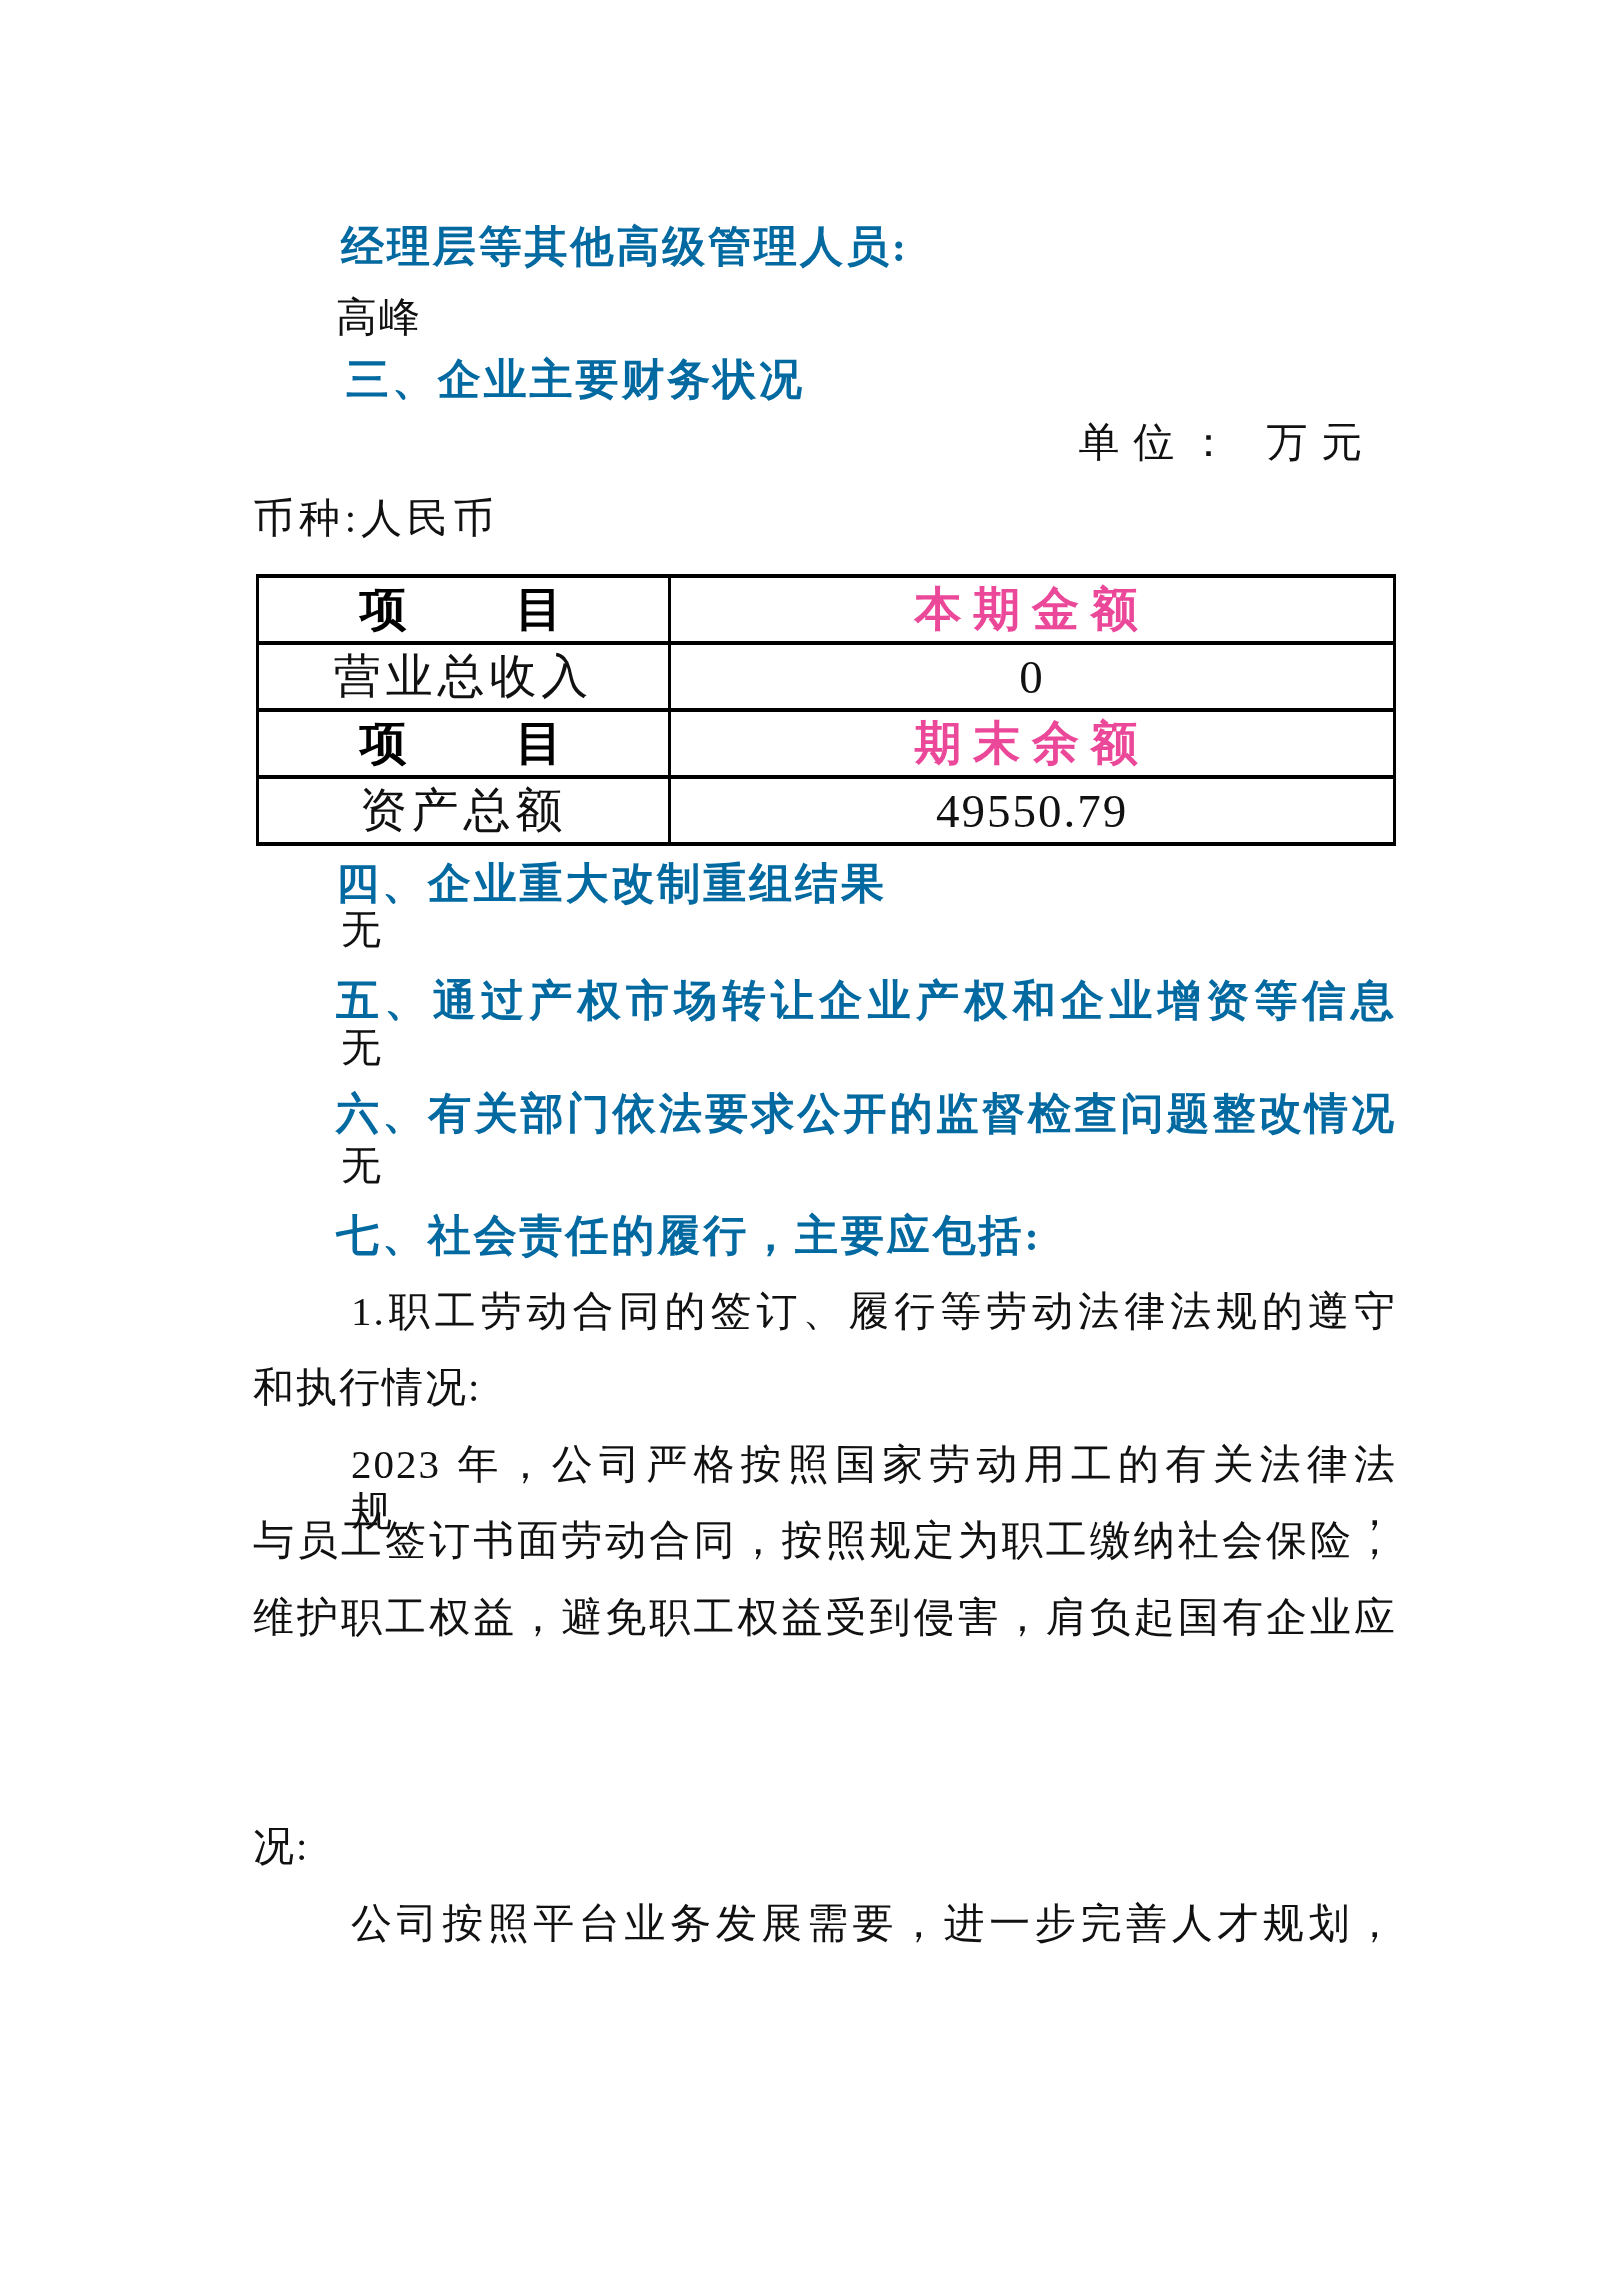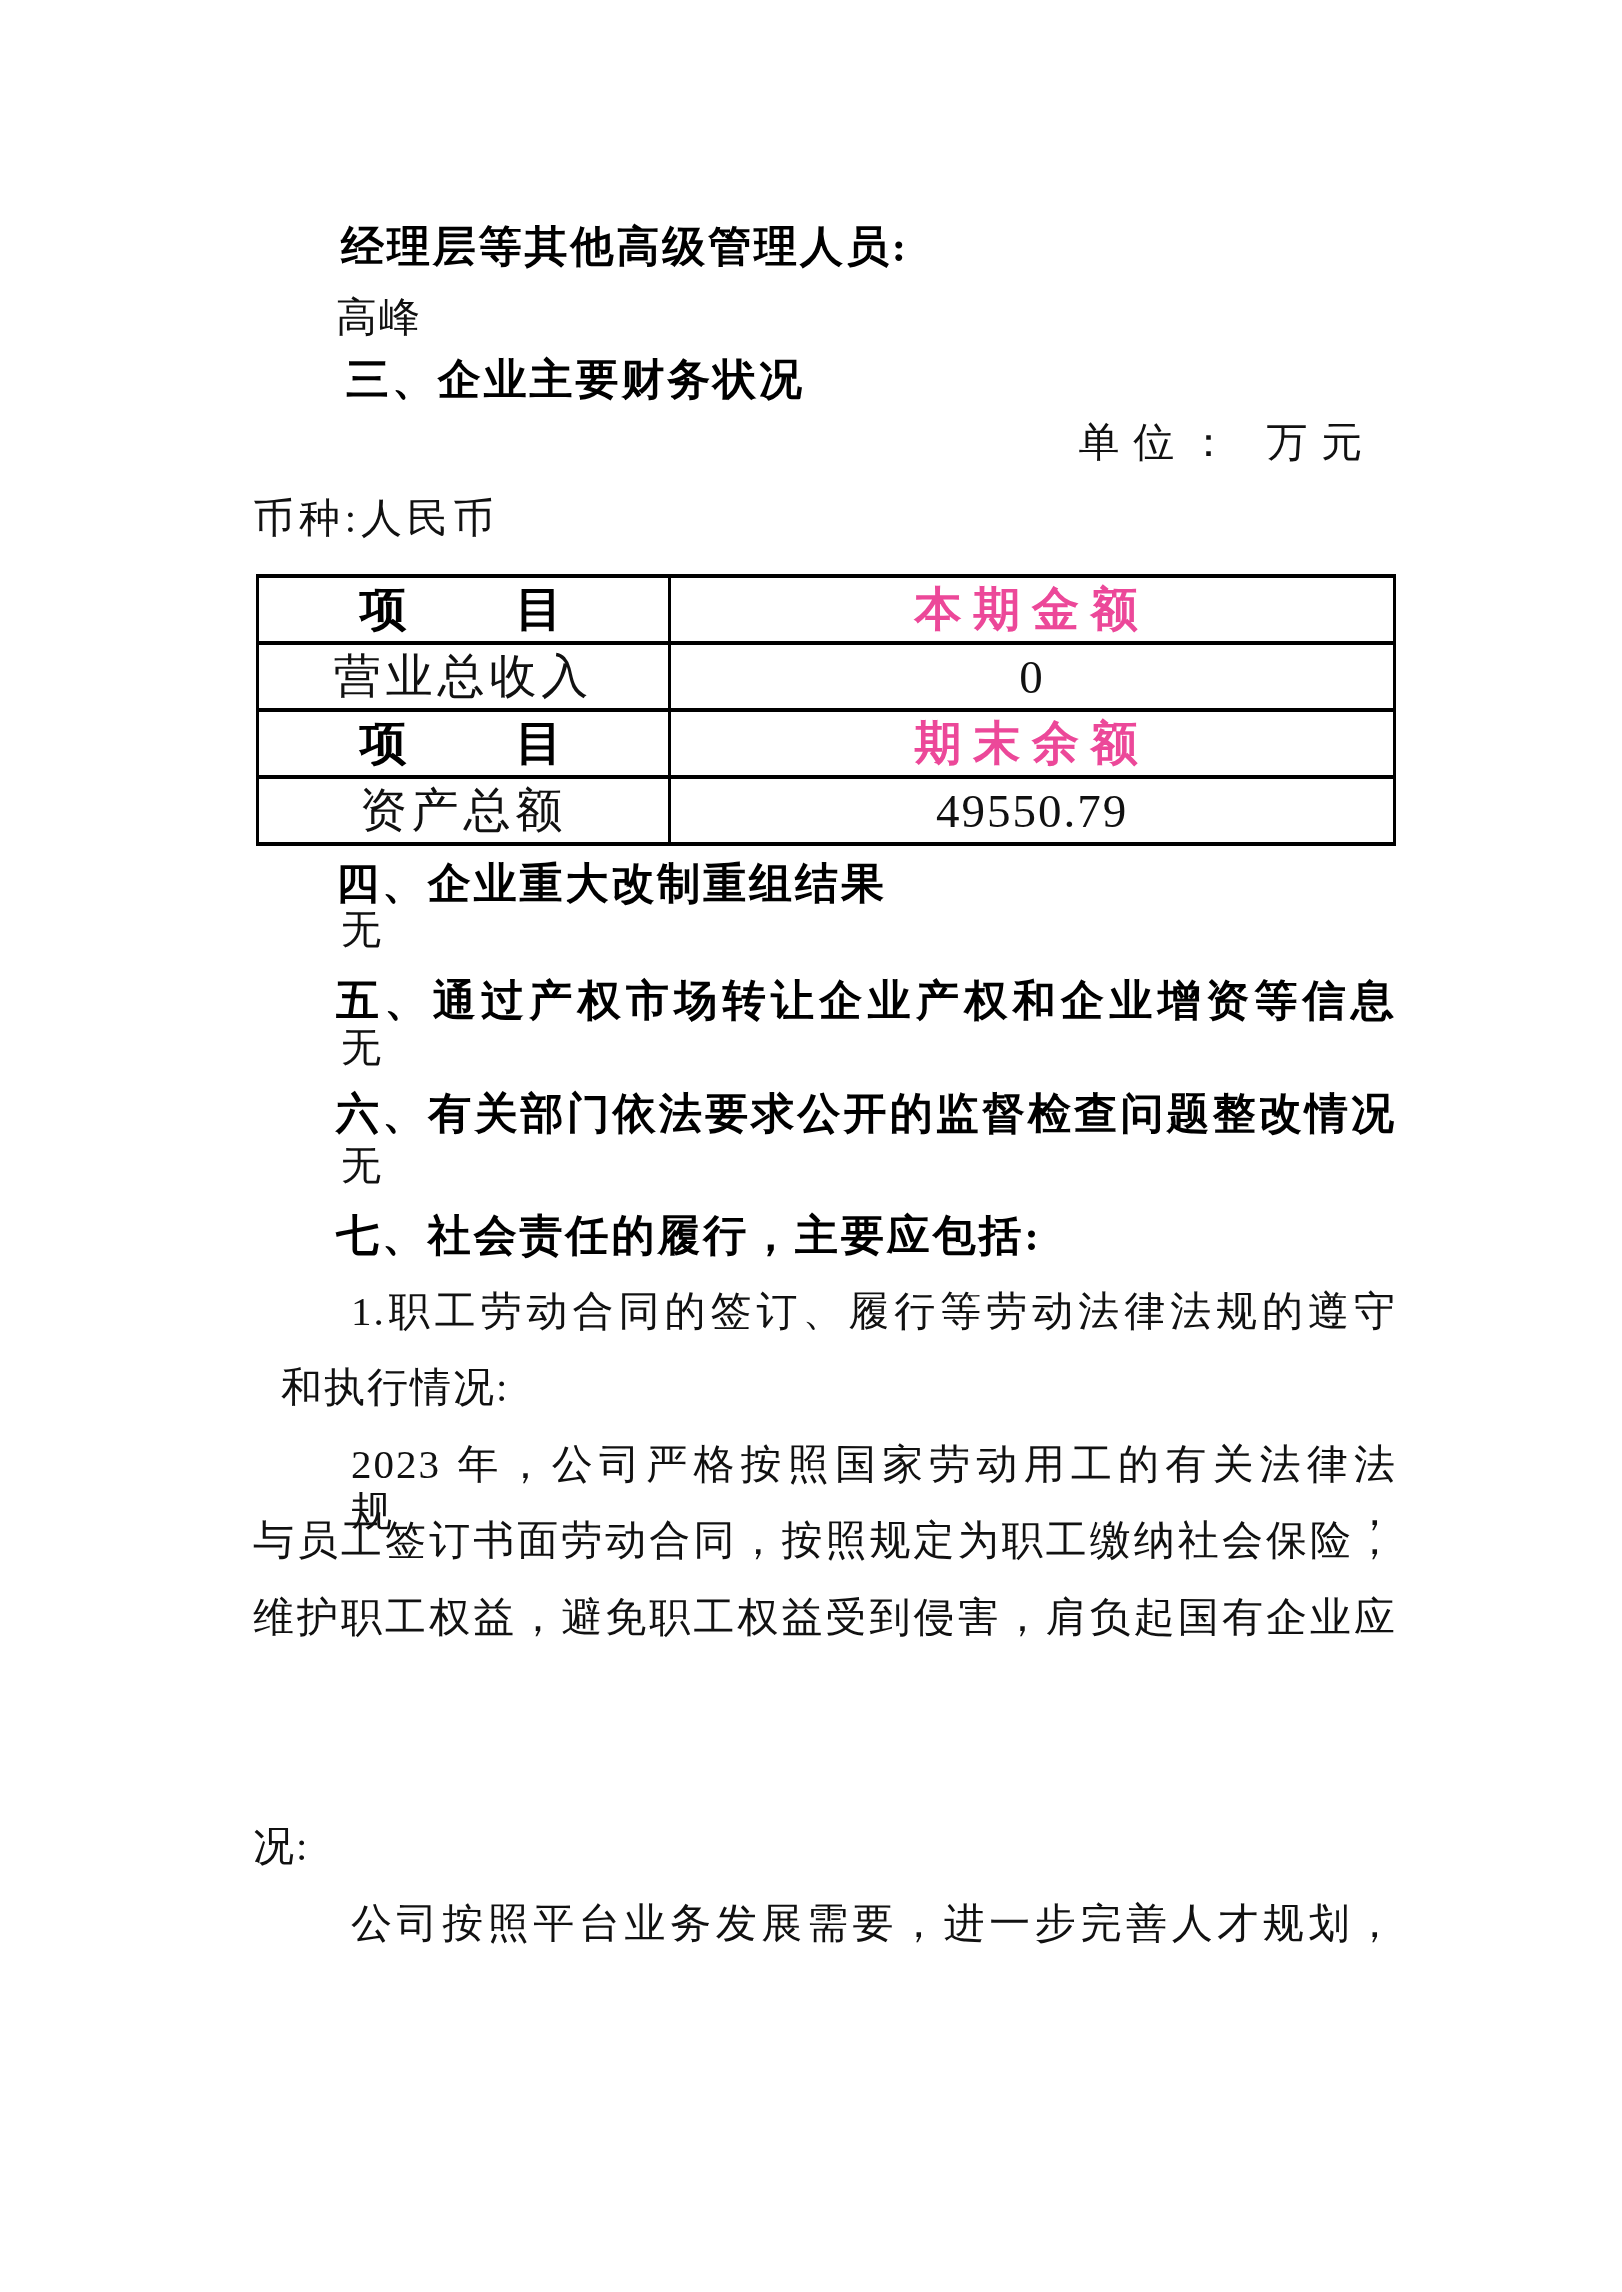--- a/index.html
+++ b/index.html
@@ -6,21 +6,21 @@
   .page{
     position:relative;
     width:1622px;height:2293px;
     background:#ffffff;
     margin:0 auto;
     overflow:hidden;
     font-family:"Liberation Serif","DejaVu Serif",serif;
     color:#111;
   }
   .line{position:absolute;line-height:1.15;white-space:pre;}
-  .h{font-weight:700;color:#000000;font-size:43px;letter-spacing:2.9px;}
+  .h{font-weight:700;color:#0369a1;font-size:43px;letter-spacing:2.9px;}
   .t{font-size:41px;letter-spacing:2px;}
   .none-line{font-size:40px;letter-spacing:1px;}
   .wide{white-space:normal;width:1144px;text-align:justify;text-align-last:justify;box-sizing:border-box;}
   .hwide{white-space:normal;width:1061px;text-align:justify;text-align-last:justify;box-sizing:border-box;}
   .indent{padding-left:98px;}
   .unit{letter-spacing:13.7px;}
   .cur{letter-spacing:4.9px;}
   table.fin{
     position:absolute;left:256px;top:574px;
     width:1140px;height:254px;
@@ -85,21 +85,21 @@
   <div class="line none-line" style="left:341px;top:1025px;">无</div>
 
   <div class="line h hwide" style="left:336px;top:1089px;">六、有关部门依法要求公开的监督检查问题整改情况</div>
 
   <div class="line none-line" style="left:341px;top:1143px;">无</div>
 
   <div class="line h" style="left:336px;top:1211px;">七、社会责任的履行，主要应包括:</div>
 
   <div class="line t wide indent" style="left:253px;top:1288px;">1.职工劳动合同的签订、履行等劳动法律法规的遵守</div>
 
-  <div class="line t" style="left:253px;top:1364px;margin-left:28px;">和执行情况:</div>
+  <div class="line t" style="left:253px;top:1364px;">和执行情况:</div>
 
   <div class="line t wide indent" style="left:253px;top:1441px;">2023 年，公司严格按照国家劳动用工的有关法律法规，</div>
 
   <div class="line t wide" style="left:253px;top:1517px;">与员工签订书面劳动合同，按照规定为职工缴纳社会保险，</div>
 
   <div class="line t wide" style="left:253px;top:1594px;">维护职工权益，避免职工权益受到侵害，肩负起国有企业应</div>
 
 
 
   <div class="line t" style="left:253px;top:1823px;">况:</div>

